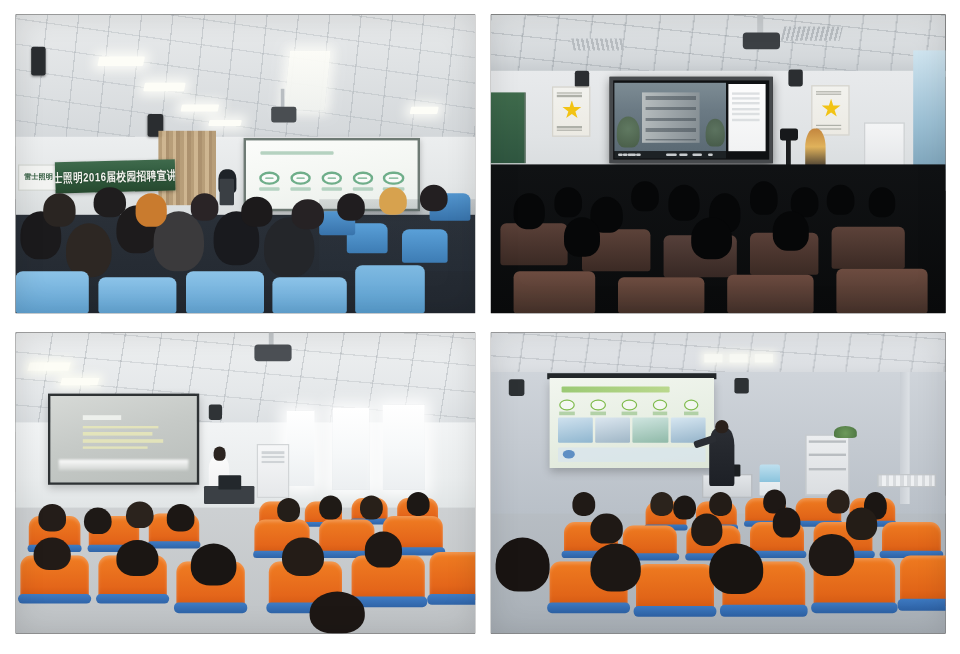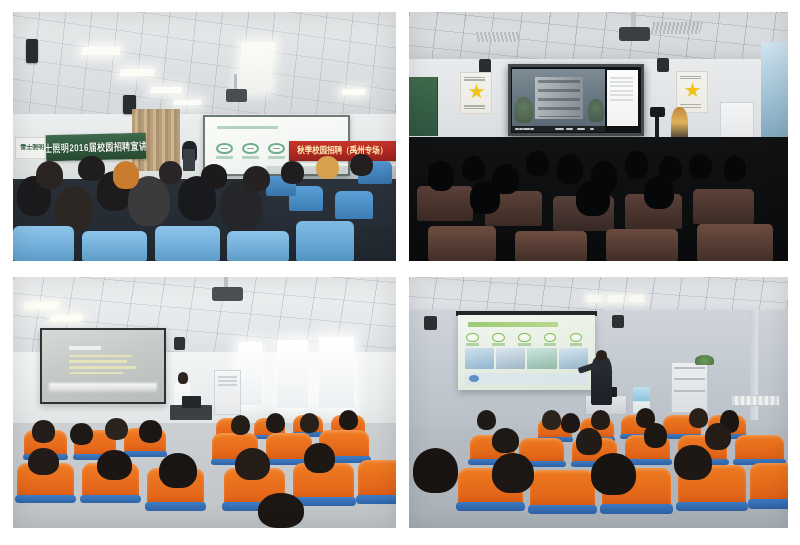--- a/index.html
+++ b/index.html
@@ -397,23 +397,20 @@
       </div>
 
       <div class="lay p1-logo">
         <b>雷士照明</b>
       </div>
 
       <div class="lay p1-banner-green">
         <span>雷士照明2016届校园招聘宣讲会</span>
       </div>
 
-      <div class="lay p1-banner-red">
-        <span>秋季校园招聘（禹州专场）</span>
-      </div>
 
       <div class="lay p1-presenter"></div>
       <div class="lay p1-podium"></div>
       <div class="lay p1-deskrow"></div>
 
       <div class="p1-chair" style="left:72%;top:70%;width:9%;height:10%;background:linear-gradient(180deg,#5aa0d8,#3d7cb4);"></div>
       <div class="p1-chair" style="left:84%;top:72%;width:10%;height:11%;background:linear-gradient(180deg,#5aa0d8,#3d7cb4);"></div>
       <div class="p1-chair" style="left:66%;top:66%;width:8%;height:8%;background:linear-gradient(180deg,#5396cf,#3873ab);"></div>
       <div class="p1-chair" style="left:90%;top:60%;width:9%;height:9%;background:linear-gradient(180deg,#5396cf,#3873ab);"></div>
 

